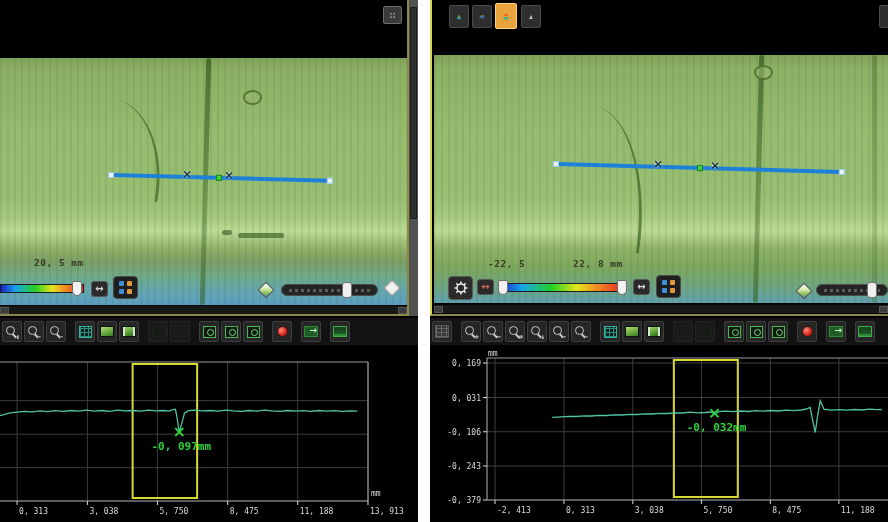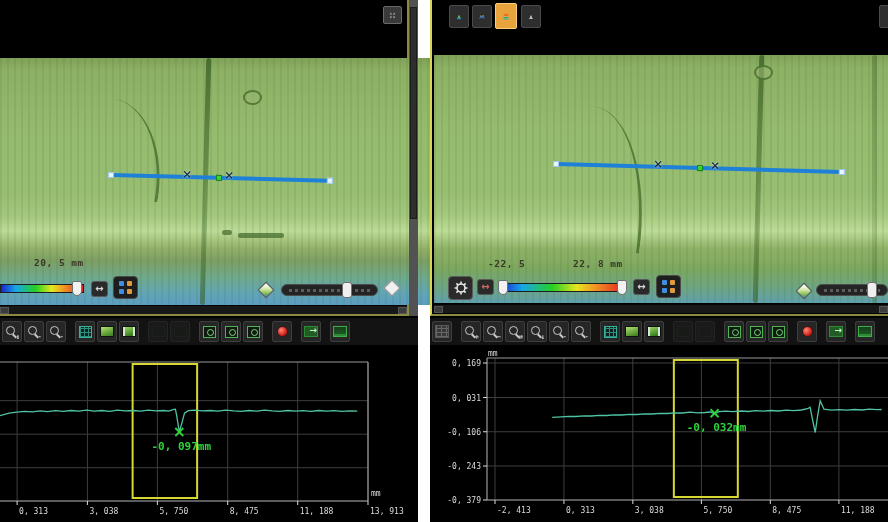--- a/index.html
+++ b/index.html
@@ -6,21 +6,21 @@
   #stage{position:relative;width:888px;height:522px;overflow:hidden;background:#fff;}
   .panel{position:absolute;top:0;height:522px;background:#000;}
   #panel-left{left:0;width:418px;}
   #panel-right{left:430px;width:458px;}
 
   
   .viewer{position:absolute;left:0;top:0;background:#000;}
   #viewer-left{width:409px;height:316px;border-right:2px solid #8a8a42;border-bottom:2px solid #8a8a42;box-sizing:border-box;}
   #viewer-right{left:0;top:0;width:458px;height:316px;border-left:2px solid #d6d64e;border-bottom:2px solid #8a8a42;box-sizing:border-box;}
 
-  .scanimg{position:absolute;overflow:hidden;padding-left:28px;}
+  .scanimg{position:absolute;overflow:hidden;}
   #scan-left{left:0;top:58px;width:407px;height:247px;
     background:linear-gradient(180deg,#7fa158 0%,#8db164 5%,#95bb6e 30%,#98be72 55%,#a3c77c 64%,#bcdb97 70%,#93b168 77%,#7d9f64 82%,#6fa98c 89%,#62a5b4 95%,#5c9dc2 100%);}
   #scan-right{left:2px;top:55px;width:546px;height:248px;
     background:linear-gradient(180deg,#7fa158 0%,#8db164 5%,#95bb6e 30%,#98be72 55%,#a3c77c 64%,#bcdb97 71%,#8fb266 78%,#7da75e 86%,#6da584 94%,#60a0ae 100%);}
   .scanimg::before{content:"";position:absolute;inset:0;
     background:repeating-linear-gradient(90deg,rgba(55,90,40,.10) 0 2px,rgba(0,0,0,0) 2px 7px);}
   .seam{position:absolute;top:0;bottom:0;width:5px;background:linear-gradient(180deg,rgba(52,92,32,.75),rgba(66,106,42,.40) 70%,rgba(52,92,32,.55));border-radius:3px;}
   .curve{position:absolute;border:0;border-right:3px solid rgba(58,98,34,.70);border-radius:0 100% 0 0;}
   .blemish{position:absolute;width:15px;height:11px;border:2px solid rgba(58,98,34,.7);border-radius:50%;background:rgba(150,180,110,.6);}
   .smudge{position:absolute;height:5px;background:rgba(56,96,36,.65);border-radius:3px;}

